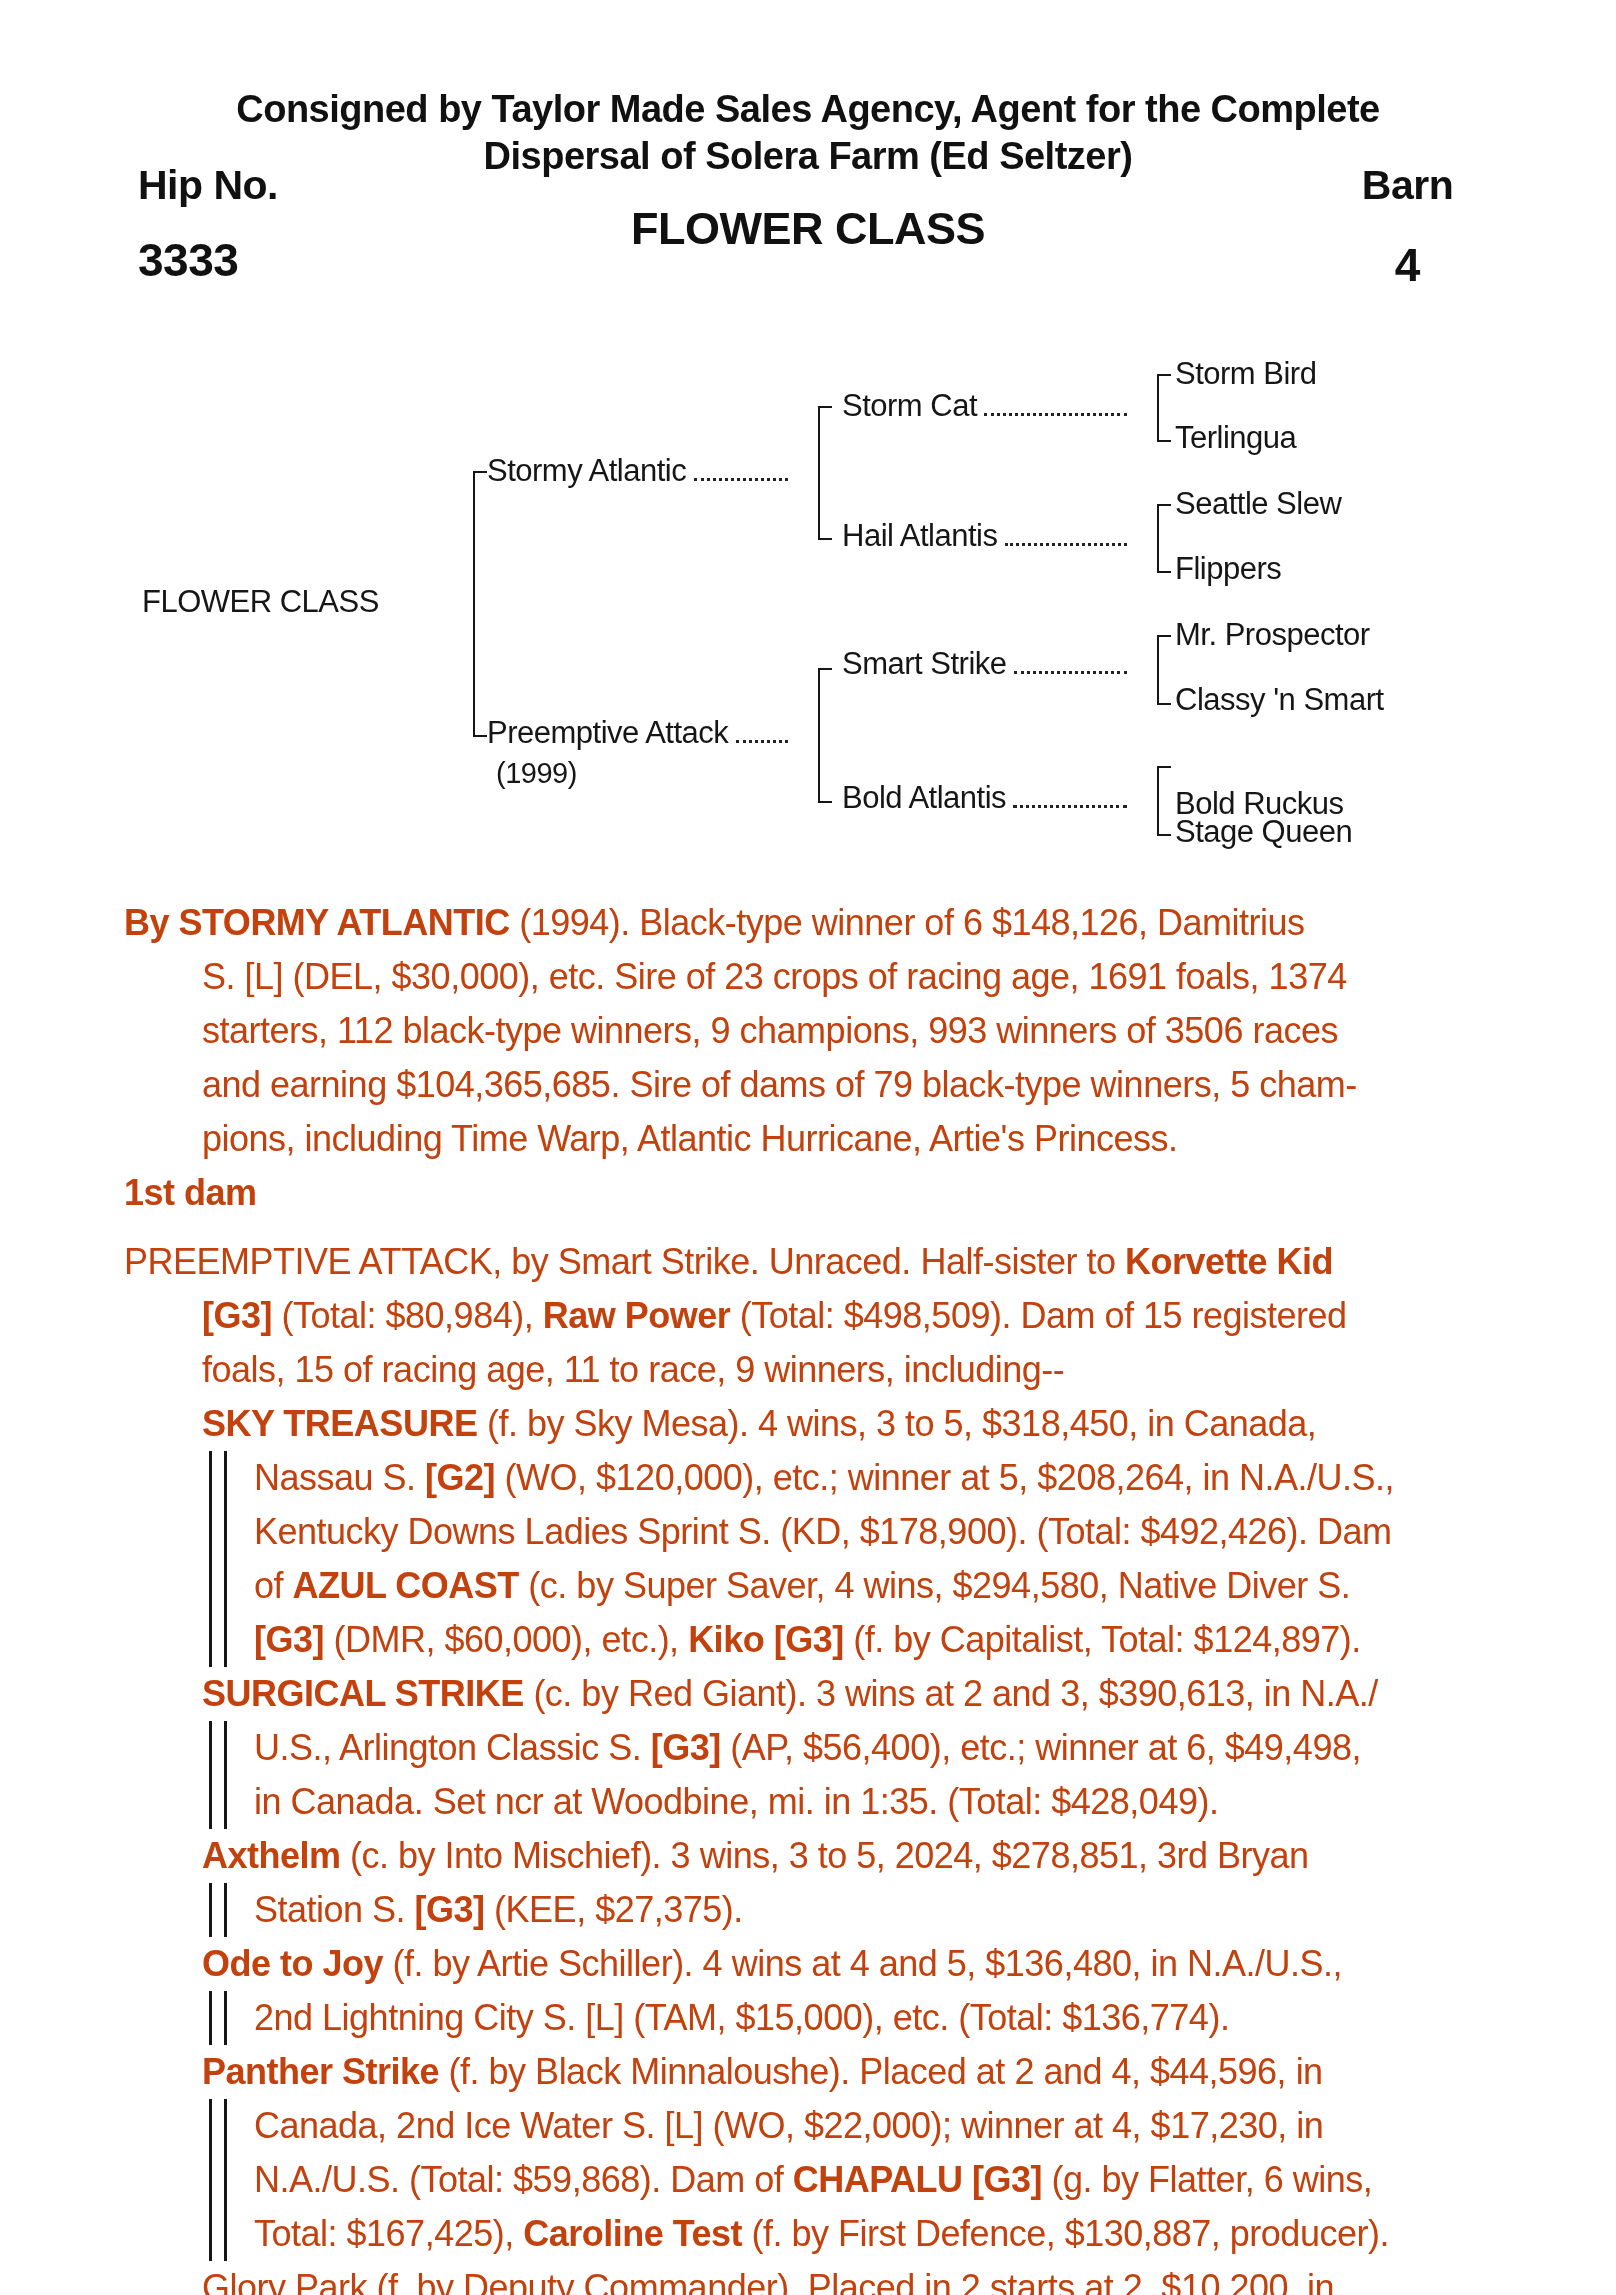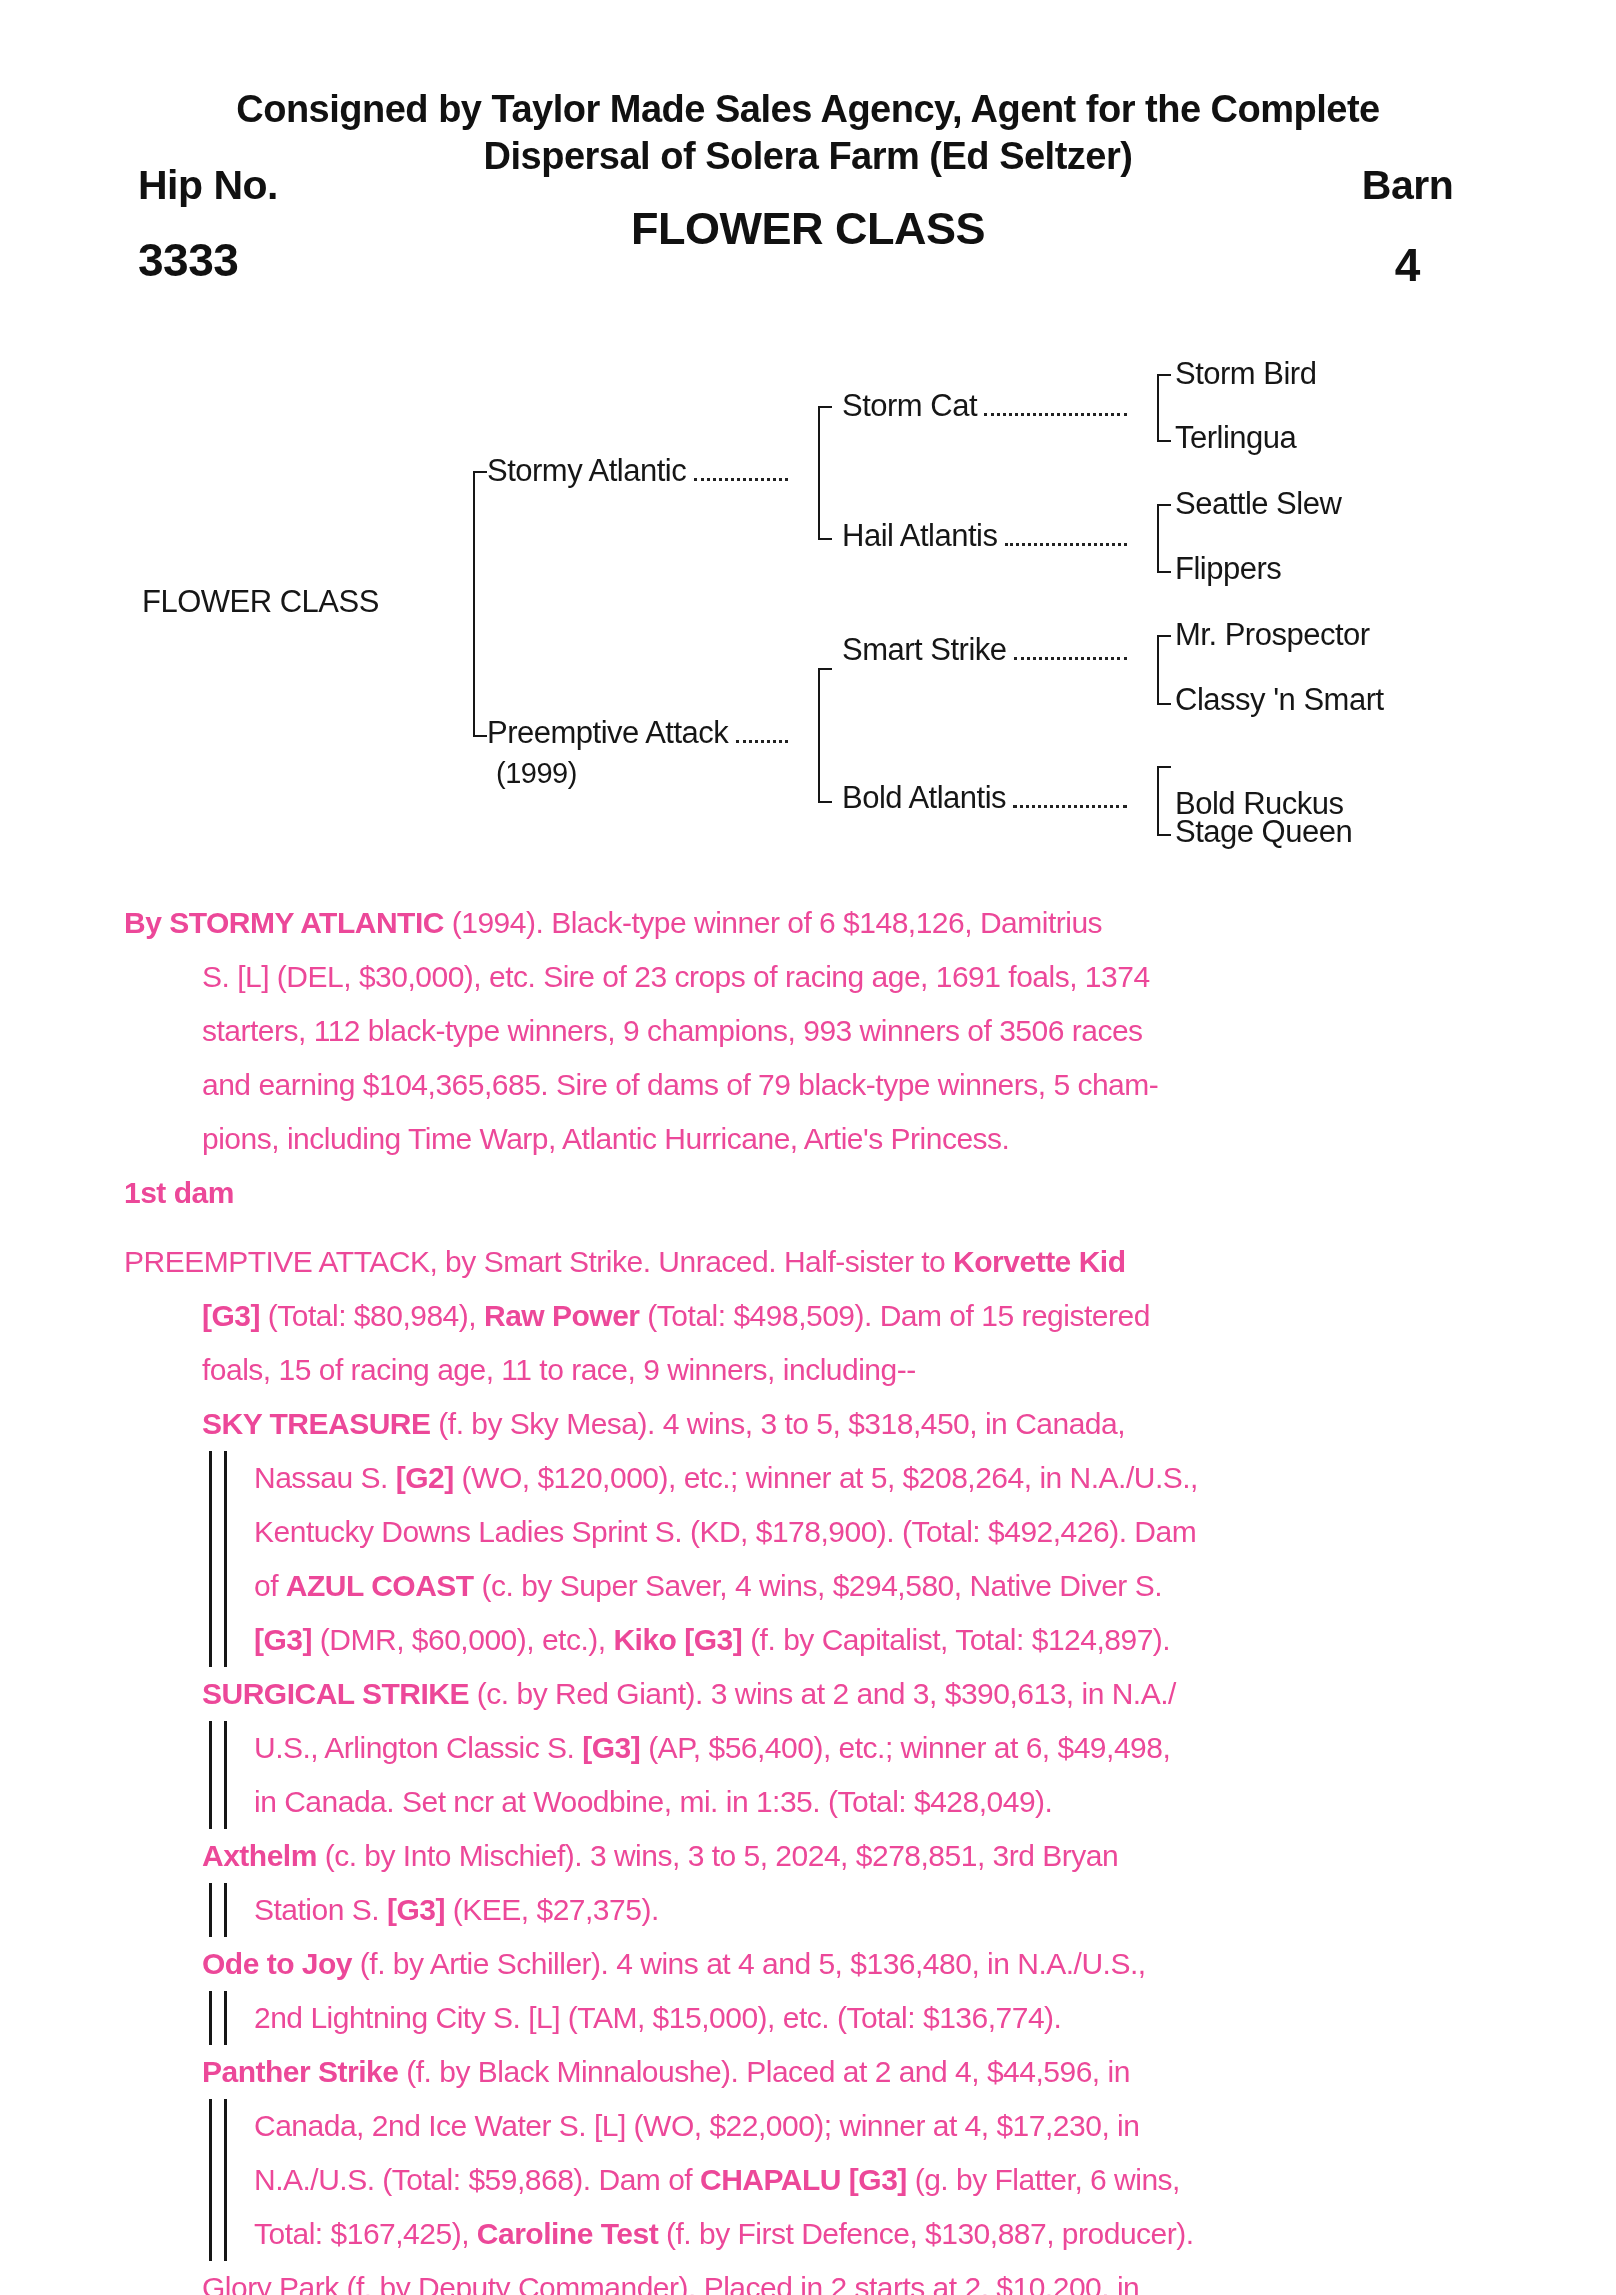--- a/index.html
+++ b/index.html
@@ -24,21 +24,21 @@
   .title{top:203px;font-size:45px;line-height:51px;}
   .foaled{top:269px;font-size:36px;line-height:42px;}
   
   .tnode{position:absolute;display:flex;align-items:baseline;white-space:nowrap;font-size:31px;letter-spacing:-0.5px;color:#161616;}
   .tname{display:inline-block;}
   .tdots{flex:1 1 auto;min-width:0;height:3.7px;border-bottom:3.2px dotted #222;margin-left:7.3px;margin-right:19px;}
   .tyear{position:absolute;left:496px;top:757px;font-size:29px;letter-spacing:-0.5px;color:#161616;}
   .bracket{position:absolute;width:12px;border-left:2.3px solid #161616;border-top:2.3px solid #161616;border-bottom:2.3px solid #161616;}
   
   .bodytext{position:absolute;left:124px;top:896px;width:1382px;}
-  .bl{position:relative;height:54px;line-height:54px;font-size:30px;letter-spacing:-0.5px;white-space:nowrap;color:#ec4899;}
+  .bl{position:relative;height:54px;line-height:54px;font-size:36px;letter-spacing:-0.5px;white-space:nowrap;color:#c2410c;}
   .bl b{font-weight:bold;}
   .bar{position:absolute;top:0;height:54px;width:2.8px;background:#161616;}
 </style>
 </head>
 <body>
 
 <div class="page">
 
   <div class="center-line consign2">Dispersal of Solera Farm (Ed Seltzer)</div>
   <div class="center-line consign1">Consigned by Taylor Made Sales Agency, Agent for the Complete</div>
@@ -64,21 +64,21 @@
         <span class="tdots"></span>
       </div>
       <div class="tnode" style="left: 842px; top: 388px; width: 304px;">
         <span class="tname">Storm Cat</span>
         <span class="tdots"></span>
       </div>
       <div class="tnode" style="left: 842px; top: 518px; width: 304px;">
         <span class="tname">Hail Atlantis</span>
         <span class="tdots"></span>
       </div>
-      <div class="tnode" style="left: 842px; top: 632px; width: 304px; justify-content: space-between;">
+      <div class="tnode" style="left: 842px; top: 646px; width: 304px; justify-content: space-between;">
         <span class="tname">Smart Strike</span>
         <span class="tdots"></span>
       </div>
       <div class="tnode" style="left: 842px; top: 780px; width: 304px;">
         <span class="tname">Bold Atlantis</span>
         <span class="tdots"></span>
       </div>
       <div class="tnode" style="left: 1175px; top: 356px;">
         <span class="tname">Storm Bird</span>
       </div>

